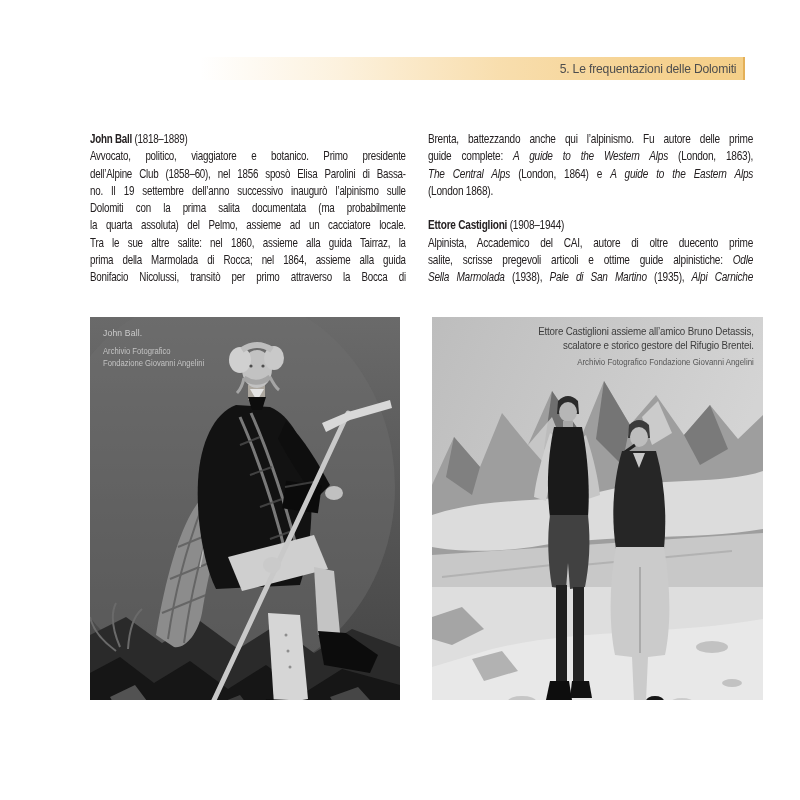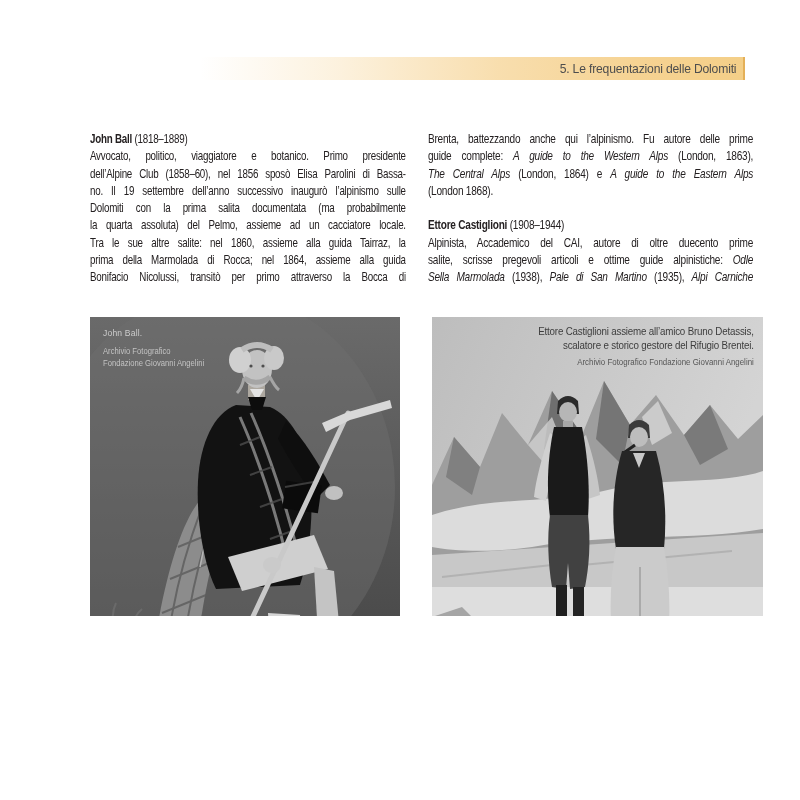--- a/index.html
+++ b/index.html
@@ -1,16 +1,16 @@
 <!DOCTYPE html>
 <html><head>
 <meta charset="utf-8">
 <style>
   html,body{margin:0;padding:0;background:#ffffff;}
-  .page{position:relative;width:800px;height:616px;background:#ffffff;overflow:hidden;
+  .page{position:relative;width:800px;height:700px;background:#ffffff;overflow:hidden;
         font-family:"Liberation Sans", sans-serif;}
 
   
   .chapter-bar{position:absolute;left:200px;top:57px;width:545px;height:23px;
     box-sizing:border-box;display:flex;align-items:center;justify-content:flex-end;
     padding-right:7px;
     background:linear-gradient(90deg, rgba(246,211,147,0) 0%, rgba(246,211,147,0.30) 25%,
                rgba(246,211,147,0.75) 55%, #f6d393 80%, #f4cf88 100%);
     border-right:2px solid #e4b058;}
   .chapter-bar .title{display:inline-block;transform:scaleX(0.9);transform-origin:100% 50%;

